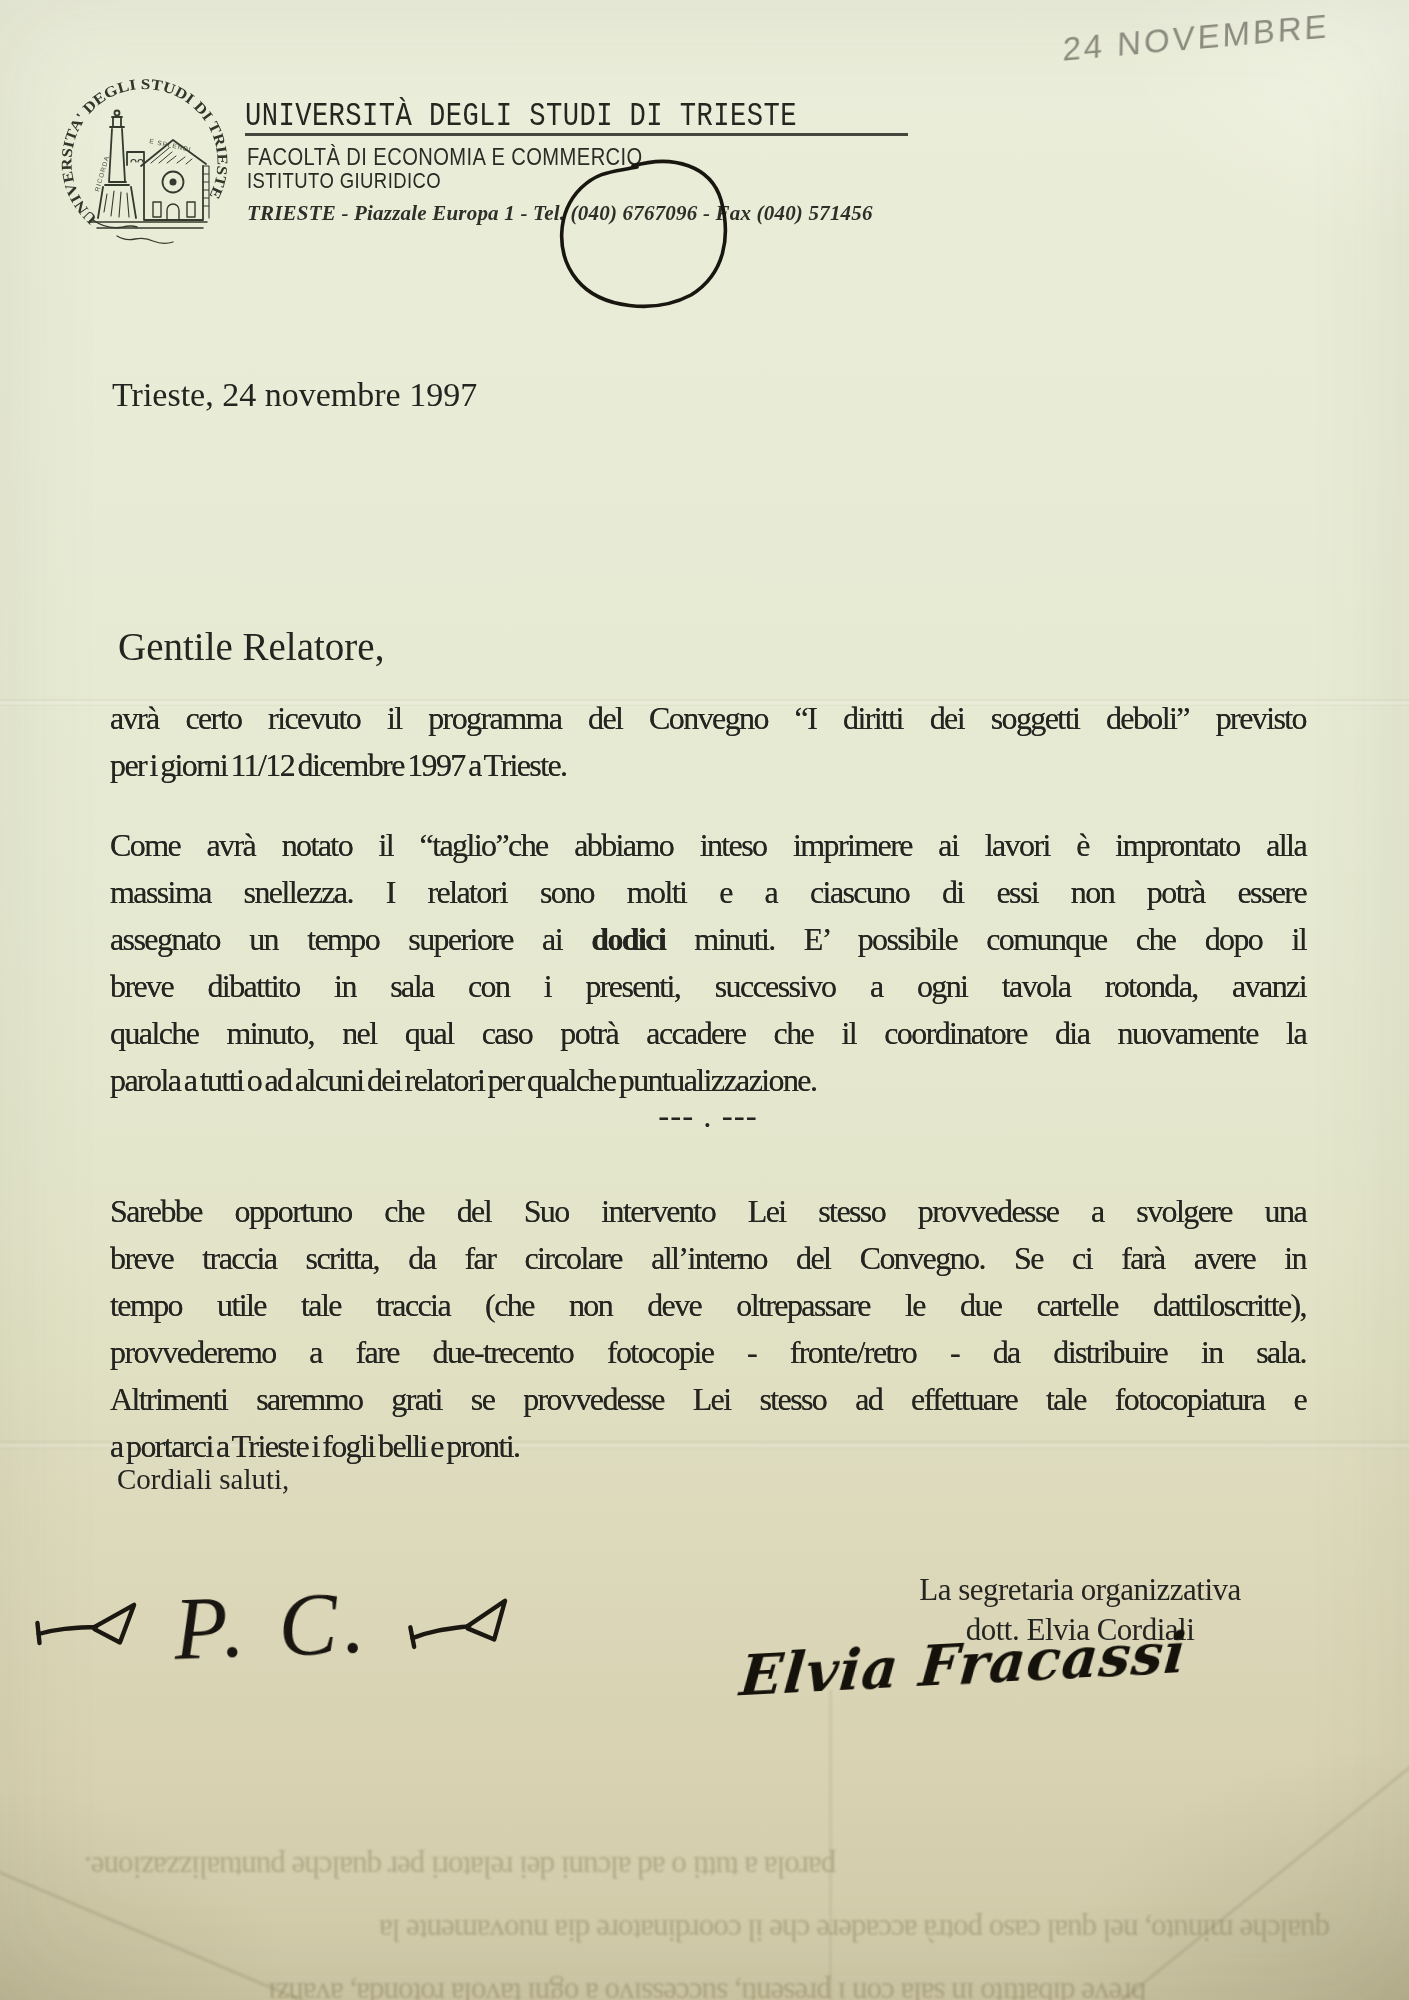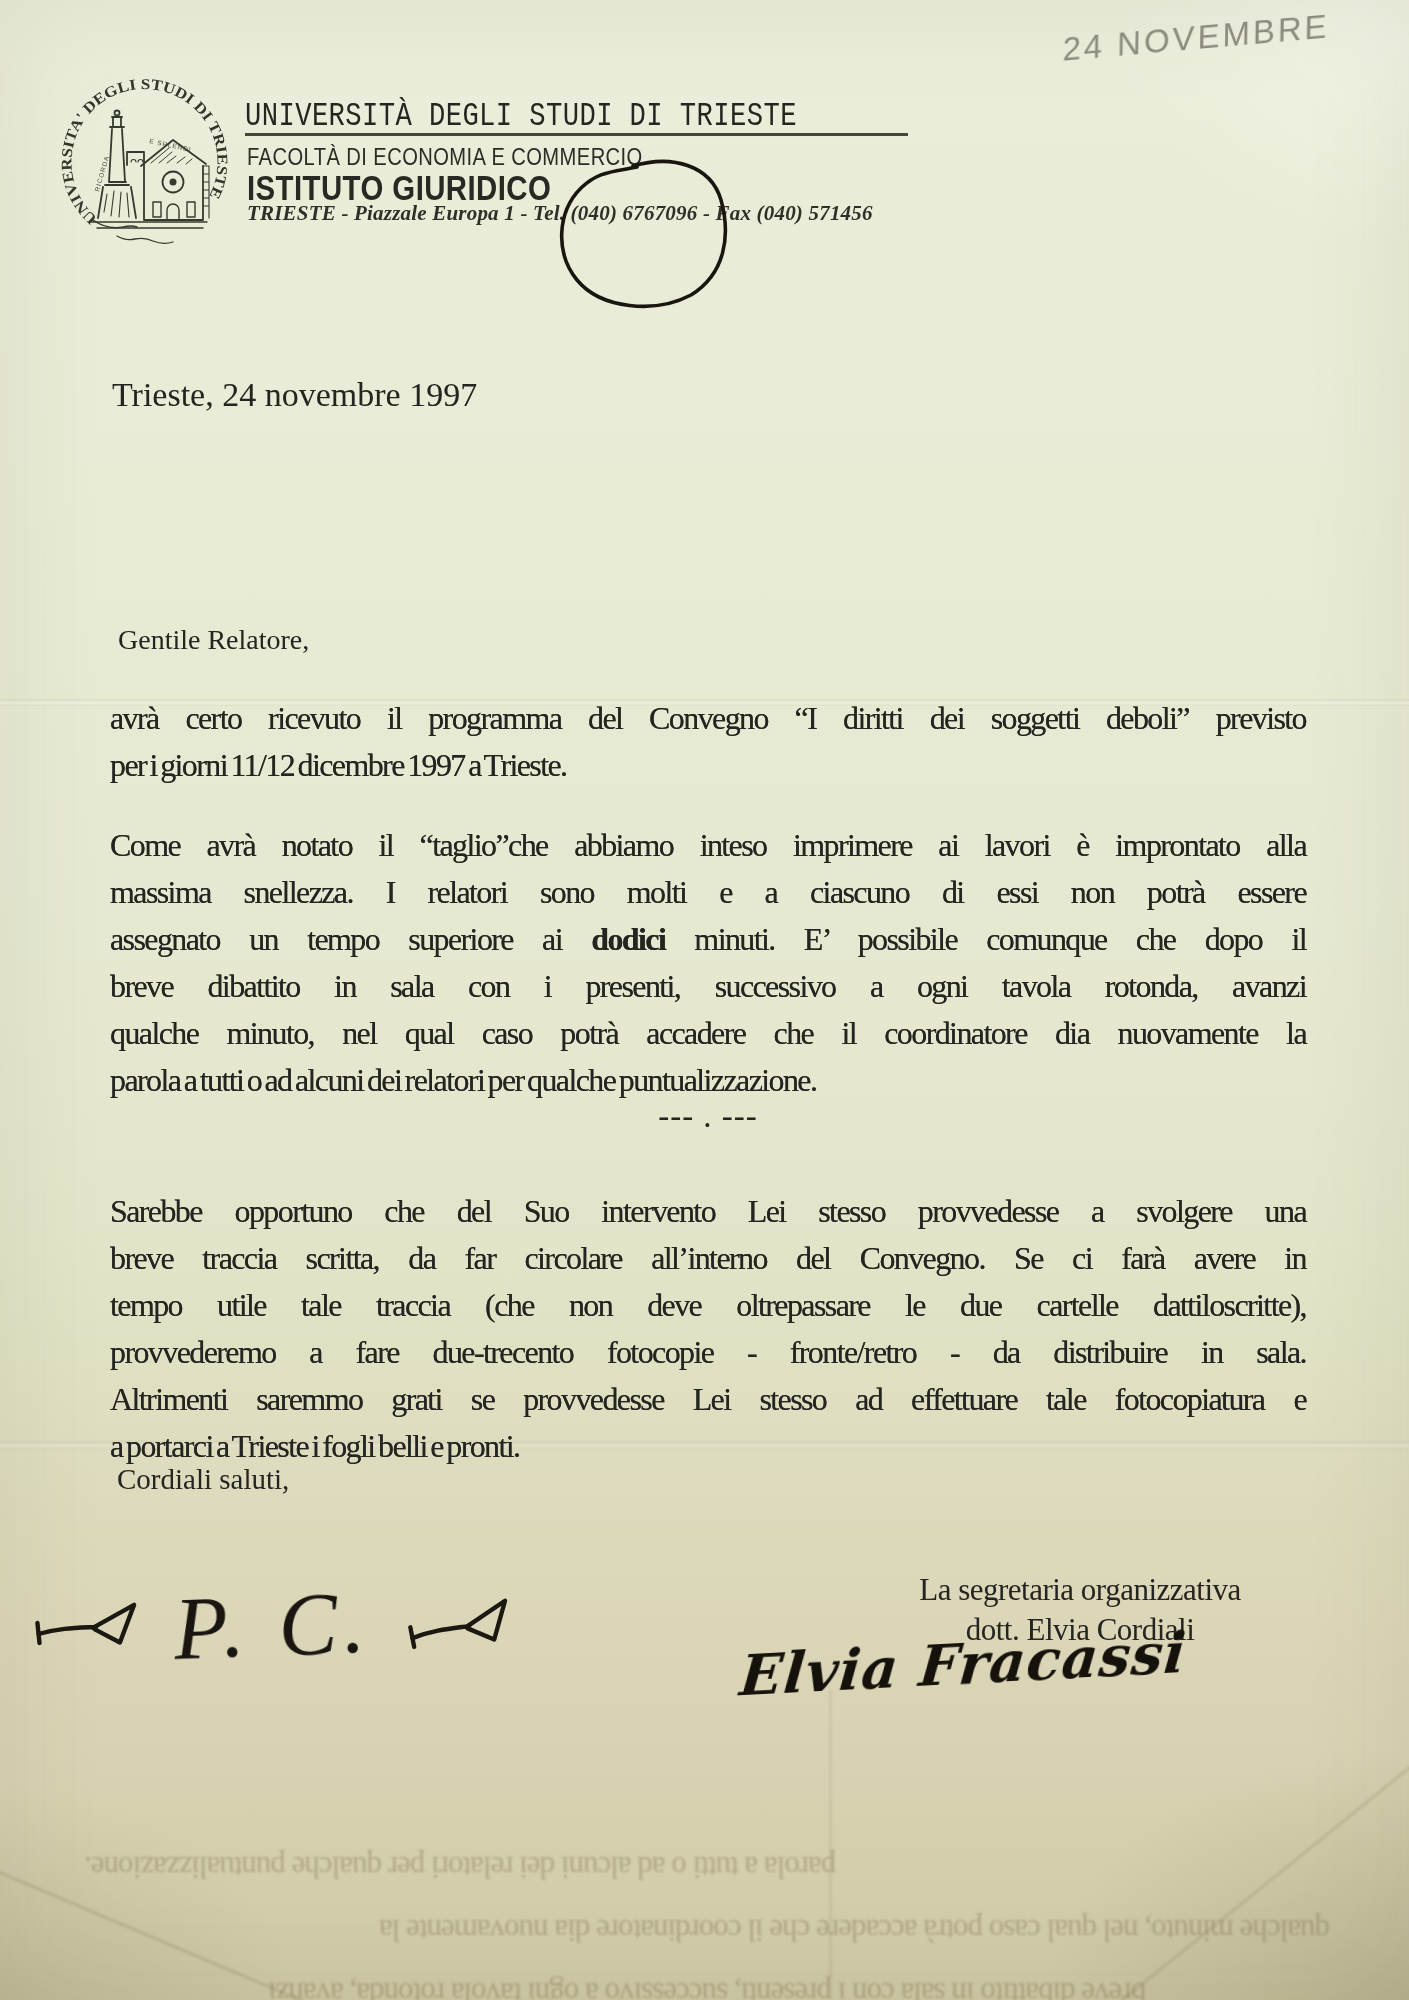--- a/index.html
+++ b/index.html
@@ -37,28 +37,28 @@
   
   .emblem{position:absolute;left:57px;top:70px;}
   .lh-univ{position:absolute;left:245px;top:97px;font-family:Liberation Mono, monospace;
     font-size:34px;color:#24261f;letter-spacing:0.5px;white-space:nowrap;}
   .squeeze{display:inline-block;transform:scaleX(0.80);transform-origin:0 50%;}
   .squeeze2{display:inline-block;transform:scaleX(0.84);transform-origin:0 50%;}
   .lh-rule{position:absolute;left:245px;top:133px;width:663px;border-top:3px solid rgba(46,48,38,0.88);}
   .lh-fac{position:absolute;left:247px;top:143px;font-family:"Liberation Sans",sans-serif;
     font-size:24px;color:#2a2c25;letter-spacing:0.5px;white-space:nowrap;}
   .lh-inst{position:absolute;left:247px;top:168px;font-family:"Liberation Sans",sans-serif;
-    font-size:35px;color:#272922;letter-spacing:0.5px;white-space:nowrap;font-weight:bold;}
+    font-size:22px;color:#272922;letter-spacing:0.5px;white-space:nowrap;}
   .lh-addr{position:absolute;left:247px;top:201px;font-style:italic;font-weight:bold;
     font-size:21px;color:#2e2f28;letter-spacing:0.2px;white-space:nowrap;}
   .oval-svg{position:absolute;left:545px;top:146px;}
 
   
   .dateline{position:absolute;left:112px;top:376px;width:1146px;text-align:left;font-size:34px;}
-  .salutation{position:absolute;left:118px;top:624px;font-size:28px;}
+  .salutation{position:absolute;left:118px;top:624px;font-size:39px;}
   .para{position:absolute;left:110px;width:1196px;font-size:32px;line-height:47px;
     letter-spacing:-1.6px;word-spacing:-3px;text-shadow:0 0 0.6px rgba(30,30,25,0.75);}
   .jline{text-align:justify;text-align-last:justify;}
   .para .jline:last-child{text-align-last:left;}
   .p1{top:695px;}
   .p2{top:822px;}
   .p3{top:1188px;}
   .divider{position:absolute;left:110px;top:1098px;width:1196px;text-align:center;
     font-size:33px;letter-spacing:1px;}
   .closing{position:absolute;left:117px;top:1463px;font-size:29px;}

